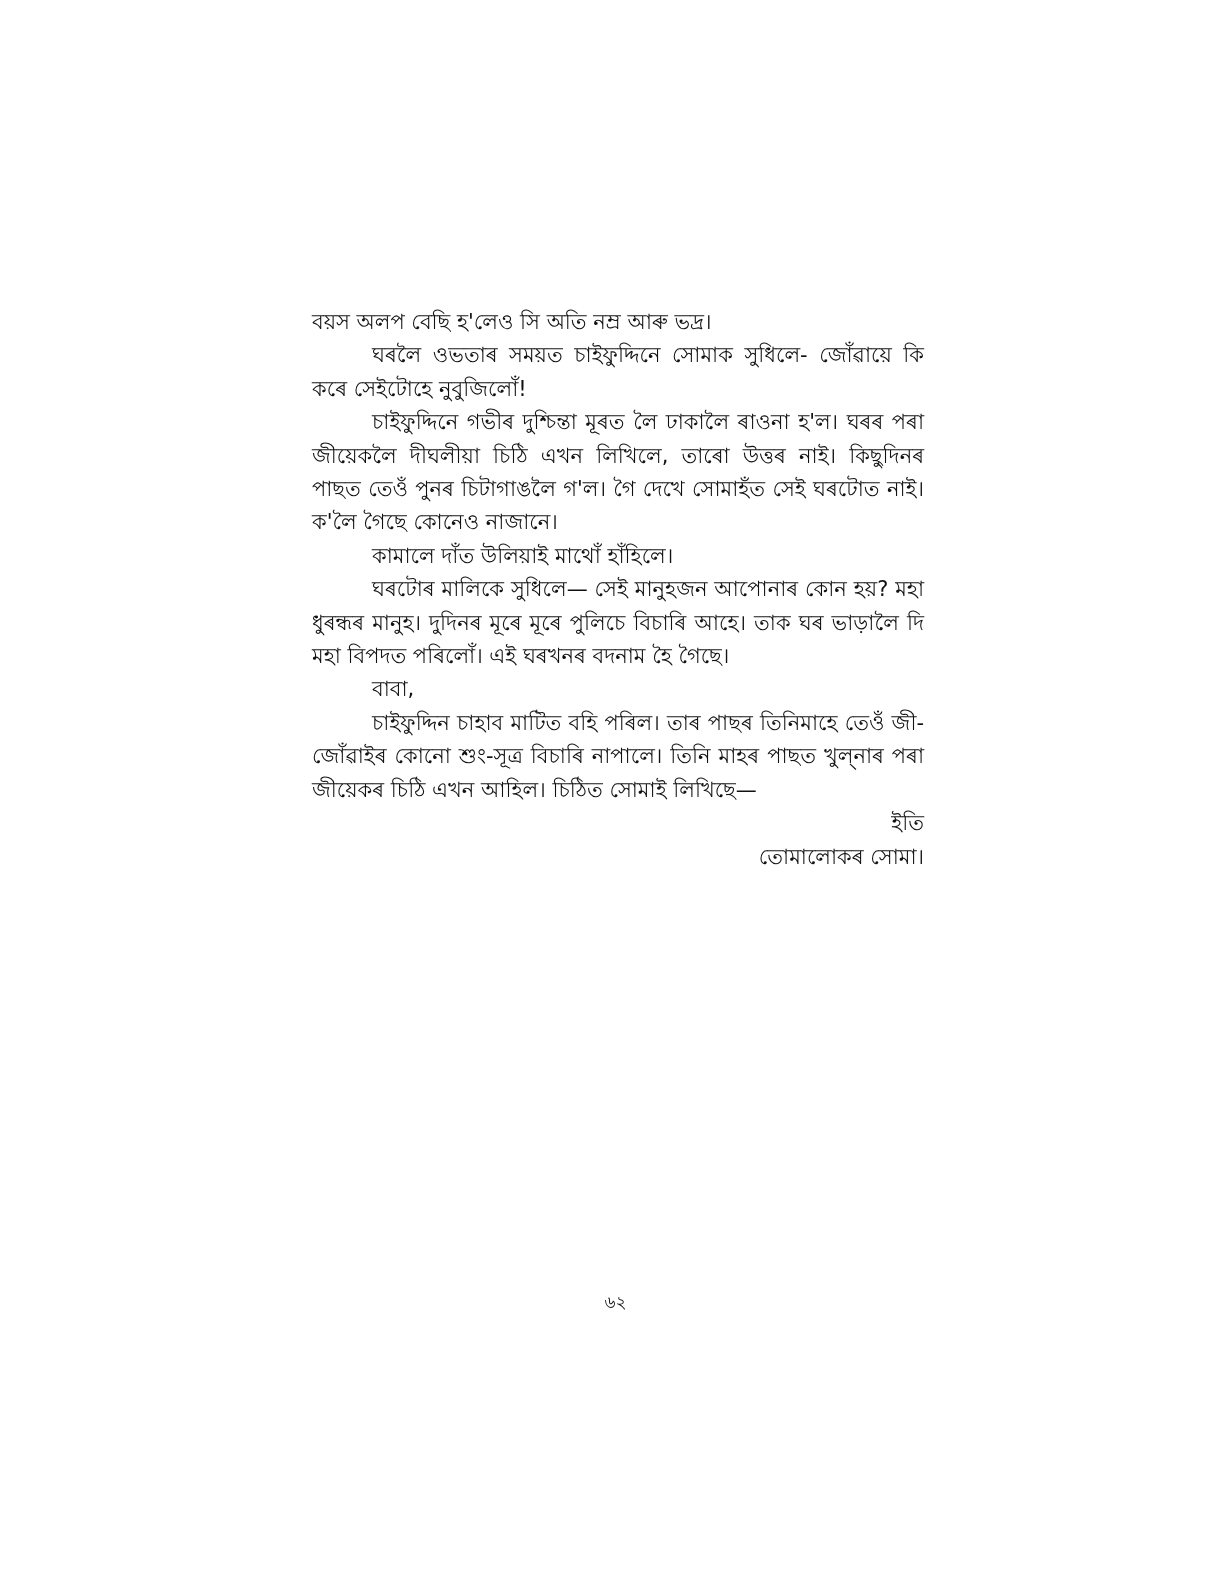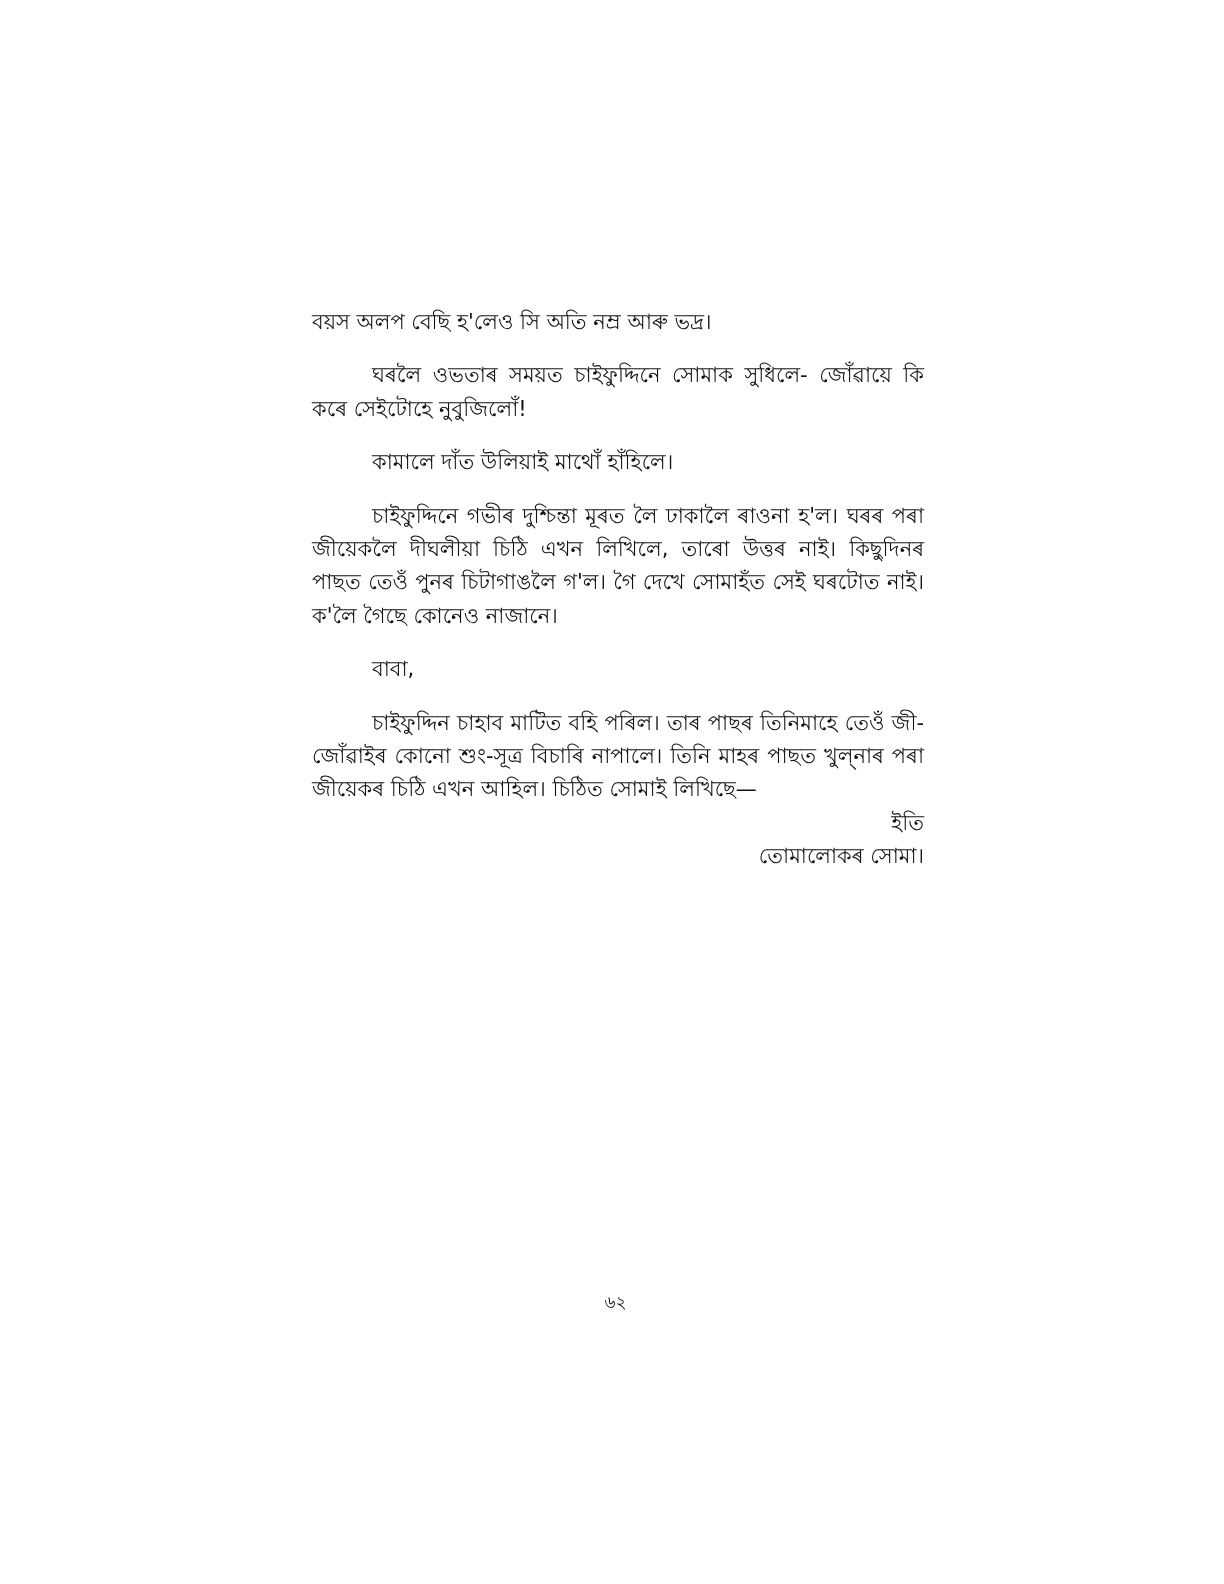--- a/index.html
+++ b/index.html
@@ -31,21 +31,20 @@
       font-size: 21px;
       line-height: 33.4px;
     }
     .para {
       margin: 0;
       text-align: justify;
       text-align-last: left;
     }
     .para.indent {
       text-indent: 60px;
-      margin-top: 20px;
     }
     .para.right {
       text-align-last: right;
     }
     .page-number {
       position: absolute;
       left: 0;
       width: 1217px;
       top: 1291px;
       text-align: center;
@@ -53,21 +52,22 @@
       line-height: 22px;
     }
   </style>
 </head>
 <body>
 
 <div class="page">
   <div class="text-block">
     <p class="para">বয়স অলপ বেছি হ'লেও সি অতি নম্র আৰু ভদ্ৰ।</p>
     <p class="para indent">ঘৰলৈ ওভতাৰ সময়ত চাইফুদ্দিনে সোমাক সুধিলে- জোঁৱায়ে কি কৰে সেইটোহে নুবুজিলোঁ!</p>
+    <p class="para indent">চাইফুদ্দিনে গভীৰ দুশ্চিন্তা মূৰত লৈ ঢাকালৈ ৰাওনা হ'ল। ঘৰৰ পৰা জীয়েকলৈ দীঘলীয়া চিঠি এখন লিখিলে, তাৰো উত্তৰ নাই। কিছুদিনৰ পাছত তেওঁ পুনৰ চিটাগাঙলৈ গ'ল। গৈ দেখে সোমাহঁত সেই ঘৰটোত নাই। ক'লৈ গৈছে কোনেও নাজানে।</p>
     <p class="para indent">কামালে দাঁত উলিয়াই মাথোঁ হাঁহিলে।</p>
-    <p class="para indent">চাইফুদ্দিনে গভীৰ দুশ্চিন্তা মূৰত লৈ ঢাকালৈ ৰাওনা হ'ল। ঘৰৰ পৰা জীয়েকলৈ দীঘলীয়া চিঠি এখন লিখিলে, তাৰো উত্তৰ নাই। কিছুদিনৰ পাছত তেওঁ পুনৰ চিটাগাঙলৈ গ'ল। গৈ দেখে সোমাহঁত সেই ঘৰটোত নাই। ক'লৈ গৈছে কোনেও নাজানে।</p>
+    <p class="para indent">ঘৰটোৰ মালিকে সুধিলে— সেই মানুহজন আপোনাৰ কোন হয়? মহা ধুৰন্ধৰ মানুহ। দুদিনৰ মূৰে মূৰে পুলিচে বিচাৰি আহে। তাক ঘৰ ভাড়ালৈ দি মহা বিপদত পৰিলোঁ। এই ঘৰখনৰ বদনাম হৈ গৈছে।</p>
     <p class="para indent">বাবা,</p>
     <p class="para indent">চাইফুদ্দিন চাহাব মাটিত বহি পৰিল। তাৰ পাছৰ তিনিমাহে তেওঁ জী-জোঁৱাইৰ কোনো শুং-সূত্ৰ বিচাৰি নাপালে। তিনি মাহৰ পাছত খুল্‌নাৰ পৰা জীয়েকৰ চিঠি এখন আহিল। চিঠিত সোমাই লিখিছে—</p>
     <p class="para right">ইতি</p>
     <p class="para right">তোমালোকৰ সোমা।</p>
   </div>
   <div class="page-number">৬২</div>
 </div>
 
 </body></html>

